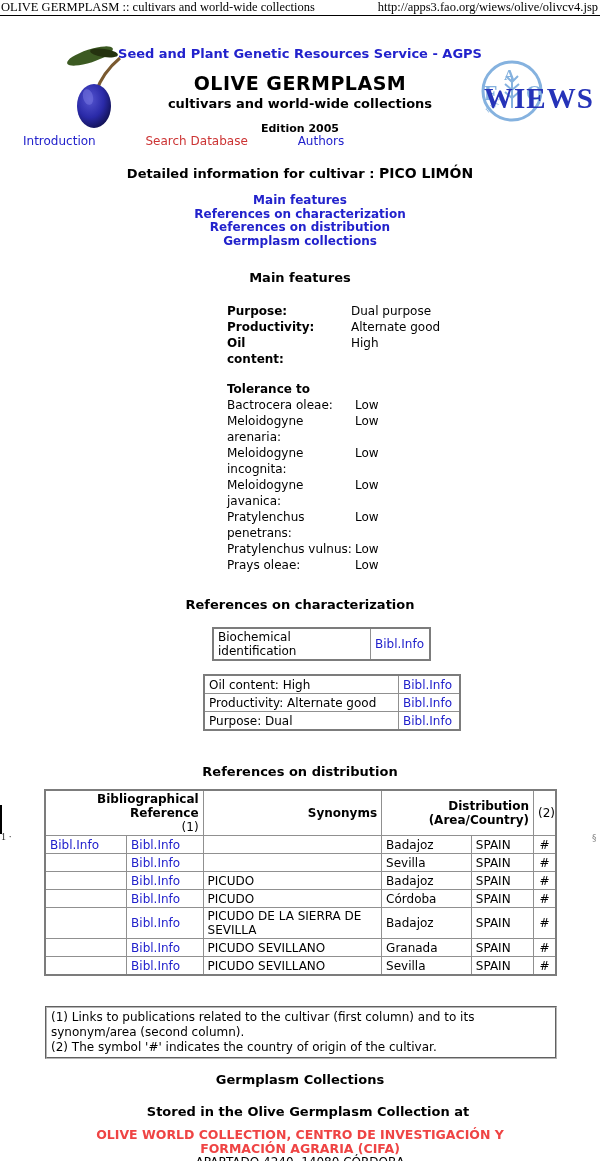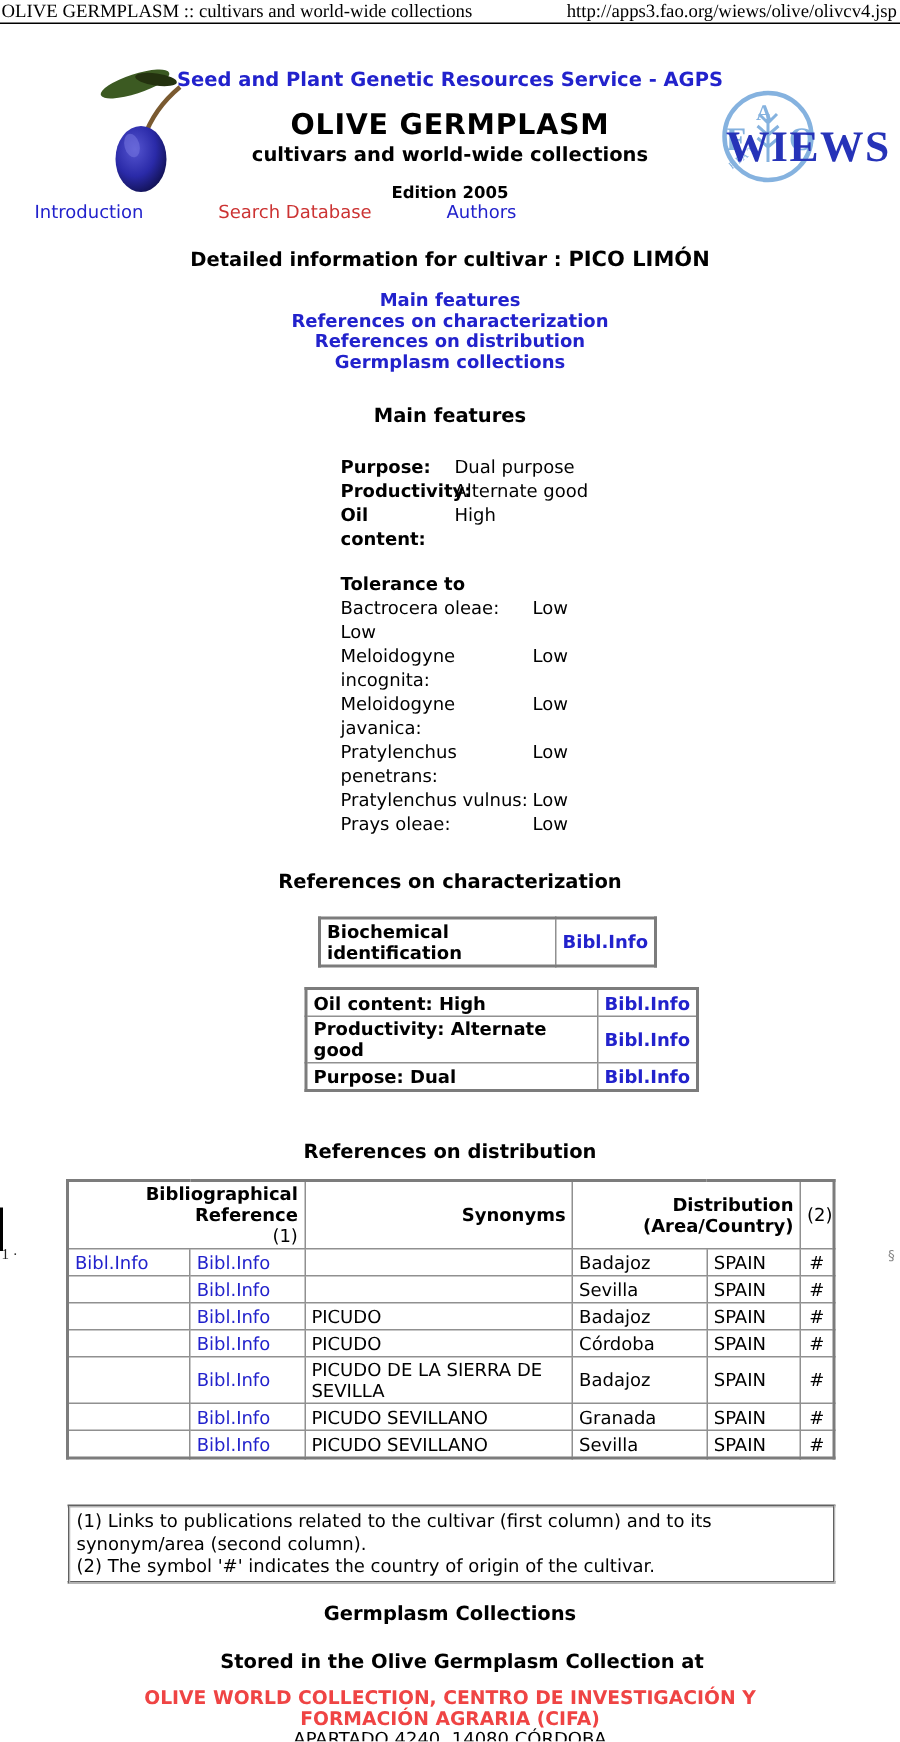--- a/index.html
+++ b/index.html
@@ -28,31 +28,31 @@
 
   .cultivar-heading{margin-top:17px;text-align:center;font-weight:bold;font-size:13px;}
   .cultivar-heading .cv-name{font-size:14px;}
 
   .toc{margin-top:13px;text-align:center;line-height:13.5px;}
   .toc a{display:block;color:#2222cc;font-weight:bold;font-size:12px;text-decoration:none;cursor:pointer;}
 
   .section-heading{text-align:center;font-weight:bold;font-size:13px;}
 
   .features{margin:18px 0 0 227px;line-height:16px;}
-  .feat-row{display:flex;}
+  .feat-row{display:flex;gap:48px;}
   .feat-label{width:76px;font-weight:bold;}
 
   .tolerance{margin:14px 0 0 227px;line-height:16px;}
   .tol-heading{font-weight:bold;}
   .tol-row{display:flex;}
   .tol-label{width:128px;}
 
   table{border-collapse:collapse;font-size:12px;}
   td,th{border:1px solid #909090;padding:1px 4px;vertical-align:middle;}
-  .char-table{border:2px solid #7c7c7c;font-weight:bold;}
+  .char-table{border:2px solid #7c7c7c;}
   a.bibl{color:#2222cc;text-decoration:none;cursor:pointer;}
 
   .char-table-a{margin:15px 0 0 212px;}
   .char-table-a .c1{width:148px;}
   .char-table-a .c2{width:50px;}
   .char-table-b{margin:13px 0 0 203px;}
   .char-table-b .c1{width:185px;}
   .char-table-b .c2{width:52px;}
   .char-table td{height:15px;}
 
@@ -157,20 +157,21 @@
     </div>
   </div>
 
   <div class="tolerance">
     <div class="tol-heading">Tolerance to</div>
     <div class="tol-row">
       <span class="tol-label">Bactrocera oleae:</span>
       <span>Low</span>
     </div>
     <div class="tol-row">
+      <span class="tol-label">Meloidogyne arenaria:</span>
       <span>Low</span>
     </div>
     <div class="tol-row">
       <span class="tol-label">Meloidogyne incognita:</span>
       <span>Low</span>
     </div>
     <div class="tol-row">
       <span class="tol-label">Meloidogyne javanica:</span>
       <span>Low</span>
     </div>

